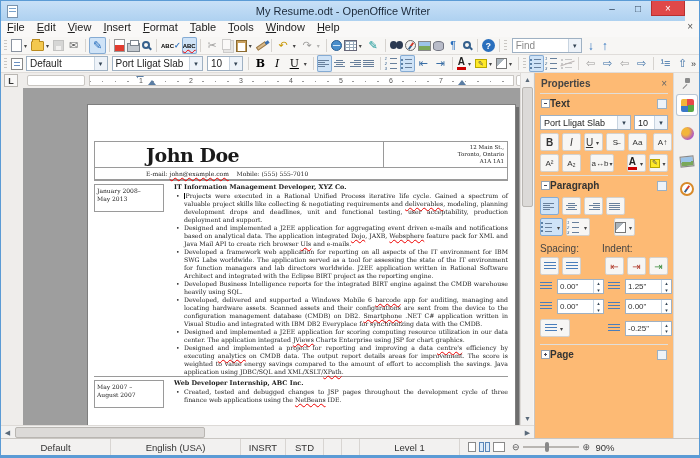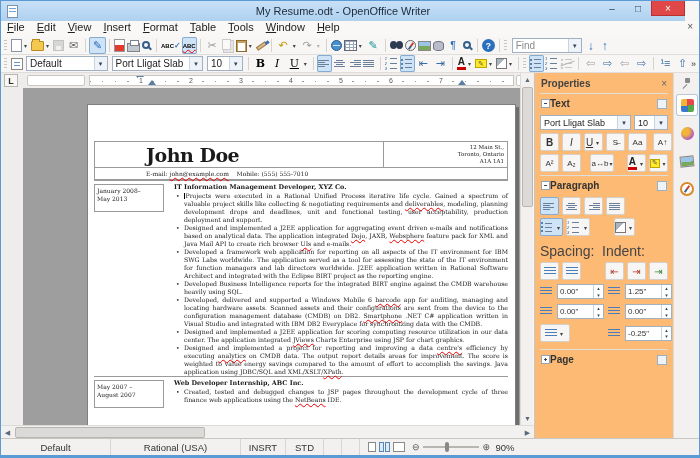--- a/index.html
+++ b/index.html
@@ -147,21 +147,21 @@
   .sbhead .x { margin-left:auto; font-size:10px; color:#666; font-weight:normal; }
   .sechdr { display:flex; align-items:center; font-weight:bold; padding:4px 1px 3px; border-top:1px solid #e0deda;text-align:center; }
   .exp { width:9px; height:9px; border:1px solid #98a4b2; background:#fff; position:relative; }
   .exp::before { content:""; position:absolute; left:2px; right:2px; top:3px; height:1px; background:#445; }
   .exp.plus::after { content:""; position:absolute; top:2px; bottom:2px; left:3px; width:1px; background:#445; }
   .dlg { width:10px; height:10px; border:1px solid #9ab0c4; background:#eef3f8; margin-left:auto; }
   .srow { display:flex; align-items:center; gap:3px; margin:3px 0; }
   .sbtn { min-width:19px; height:18px; border:1px solid #d4d1cd; border-radius:2px; background:#f7f6f4;
           display:flex; align-items:center; justify-content:center; gap:1px; font-size:10px; position:relative; }
   .sbtn.tog { background:#cfe3f7; border-color:#85abd3; }
-  .slabel { font-size:14px; color:#444; margin-top:4px; }
+  .slabel { font-size:10px; color:#444; margin-top:4px; }
   .fgrid { display:grid; grid-template-columns:13px 47px 13px 47px; column-gap:4px; row-gap:5px; align-items:center; margin-top:4px; }
   .fico { width:12px; height:9px; background:repeating-linear-gradient(#4a7ebb 0 1px, transparent 1px 3px); }
   .field { display:flex; height:15px; border:1px solid #9fb1c3; background:#fff; }
   .field .fv { flex:1; font-size:8px; padding:2px 2px 0; white-space:nowrap; }
   .spin { width:10px; border-left:1px solid #c8d4e0; display:flex; flex-direction:column; }
   .spin i { flex:1; font-size:5px; line-height:6px; text-align:center; color:#345; font-style:normal; }
 
   
   #tabstrip { position:absolute; left:672px; top:72px; width:27px; height:366px; background:#f2f1ef; border-left:1px solid #dddad7;
               display:flex; flex-direction:column; align-items:center; padding-top:4px; gap:8px; }
@@ -840,25 +840,26 @@
     <span class="stab">
         <span class="photo"></span>
       </span>
     <span class="stab">
         <span class="comp2"></span>
       </span>
   </div>
 
   <div id="statusbar">
     <span class="scell" style="width:110px;">Default</span>
-    <span class="scell" style="width:130px;">Rational (USA)</span>
+    <span class="scell" style="width:130px;">English (USA)</span>
     <span class="scell" style="width:45px;">INSRT</span>
     <span class="scell" style="width:38px;">STD</span>
     <span class="scell" style="width:18px;"></span>
     <span class="scell" style="width:18px;"></span>
+    <span class="scell" style="width:100px;">Level 1</span>
     <span class="scell vicons" style="width:52px;border-right:none;">
       <span class="vp"></span>
       <span class="vp2">
           <i></i>
           <i></i>
         </span>
       <span class="vbook"></span>
     </span>
     <span class="scell zslider" style="width:78px;border-right:none;">
       <span class="zsym">⊖</span>

